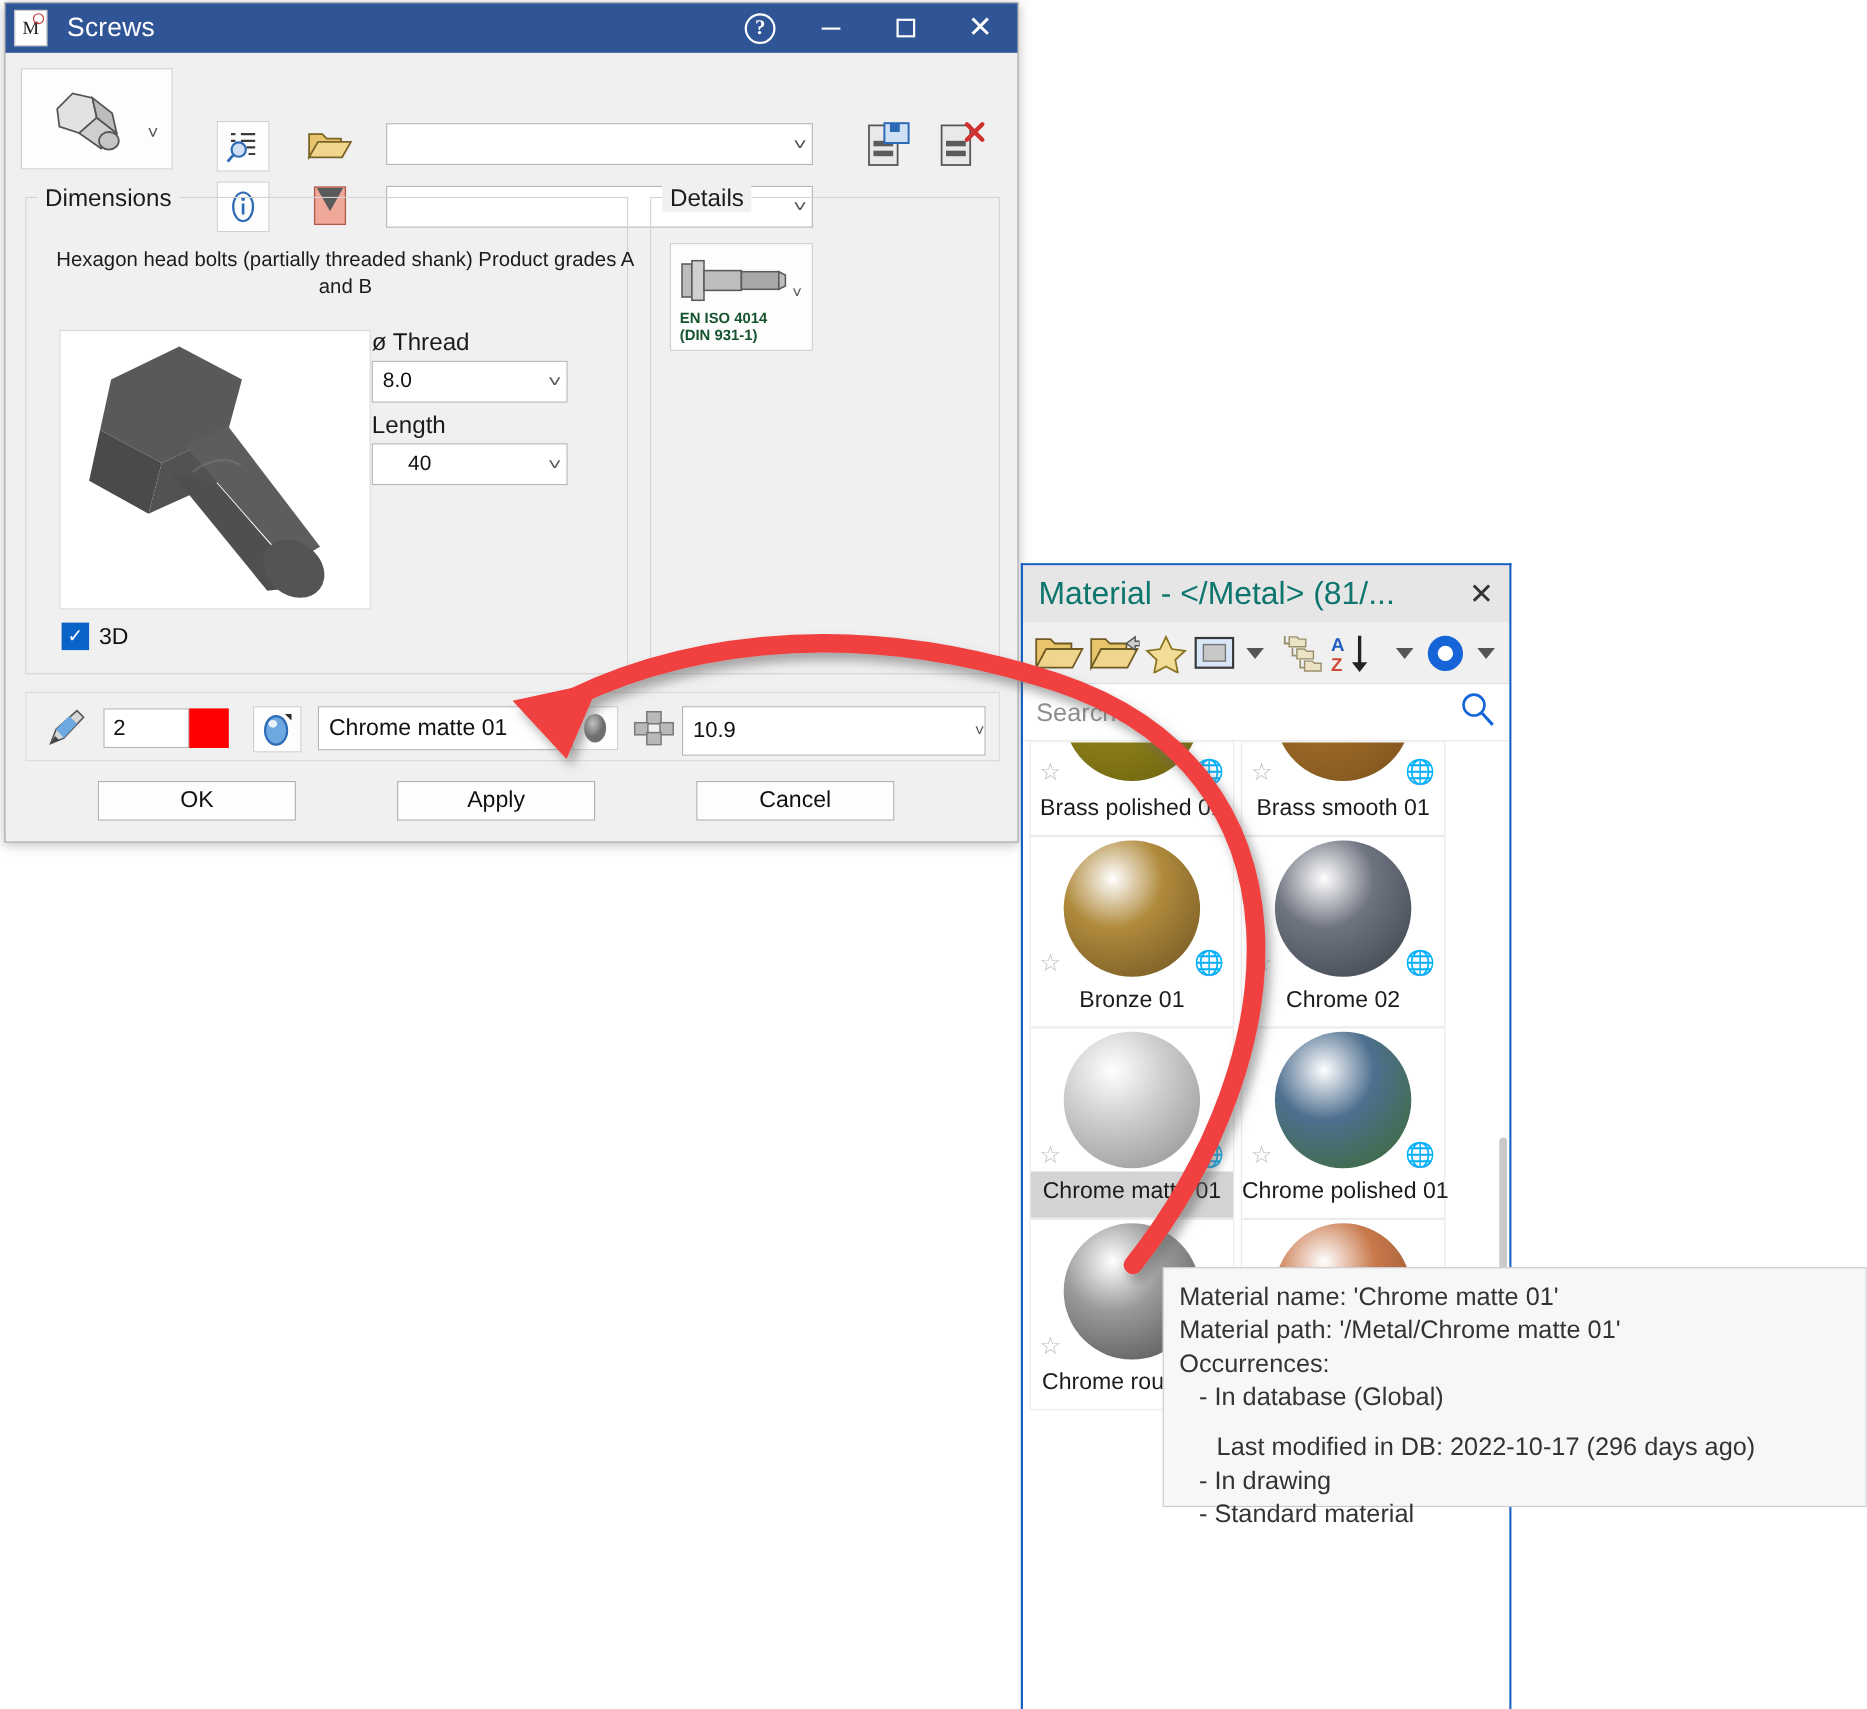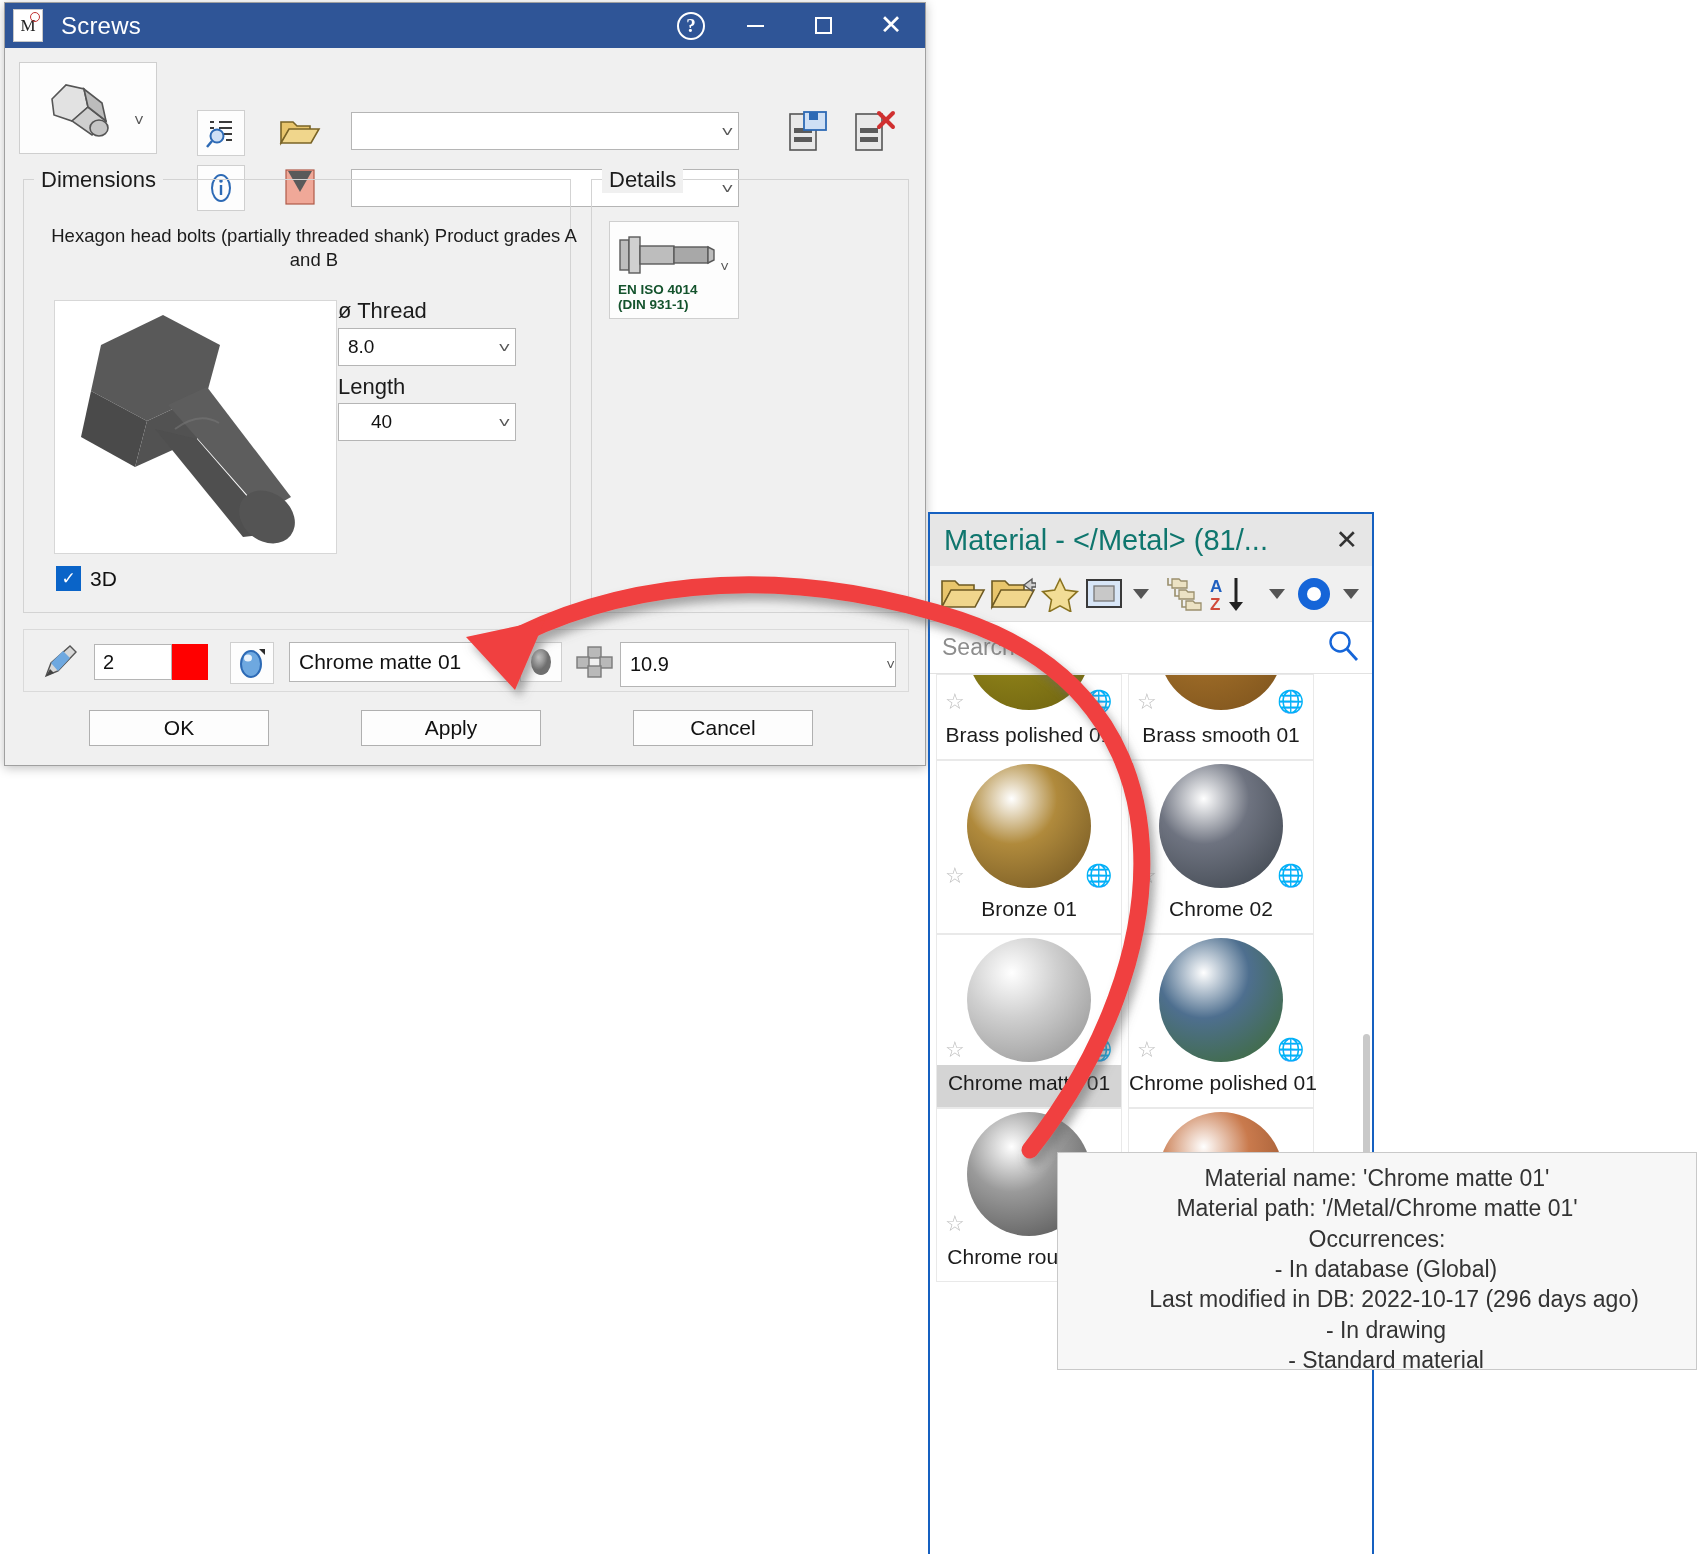--- a/index.html
+++ b/index.html
@@ -250,23 +250,23 @@
     width: 7px; height: 140px; background: #c9c9c9; border-radius: 4px;
   }
 
   
   .tooltip {
     position: absolute; left: 1057px; top: 1152px;
     width: 640px; height: 218px;
     background: #f7f7f7; border: 1px solid #c9c9c9;
     padding: 10px 14px; font-size: 23px; color: #333; line-height: 1.32;
   }
-  .tt-line { white-space: nowrap; text-align: center; }
+  .tt-line { white-space: nowrap; }
   .tt-ind1 { padding-left: 18px; }
-  .tt-ind2 { padding-left: 34px; }
+  .tt-ind2 { padding-left: 34px; margin-top: 16px; }
 
   
   .arrow-svg { position: absolute; left: 0; top: 0; pointer-events: none; }
 </style>
 </head>
 <body>
 
 <div id="root">
 
   <div class="screws-window">

